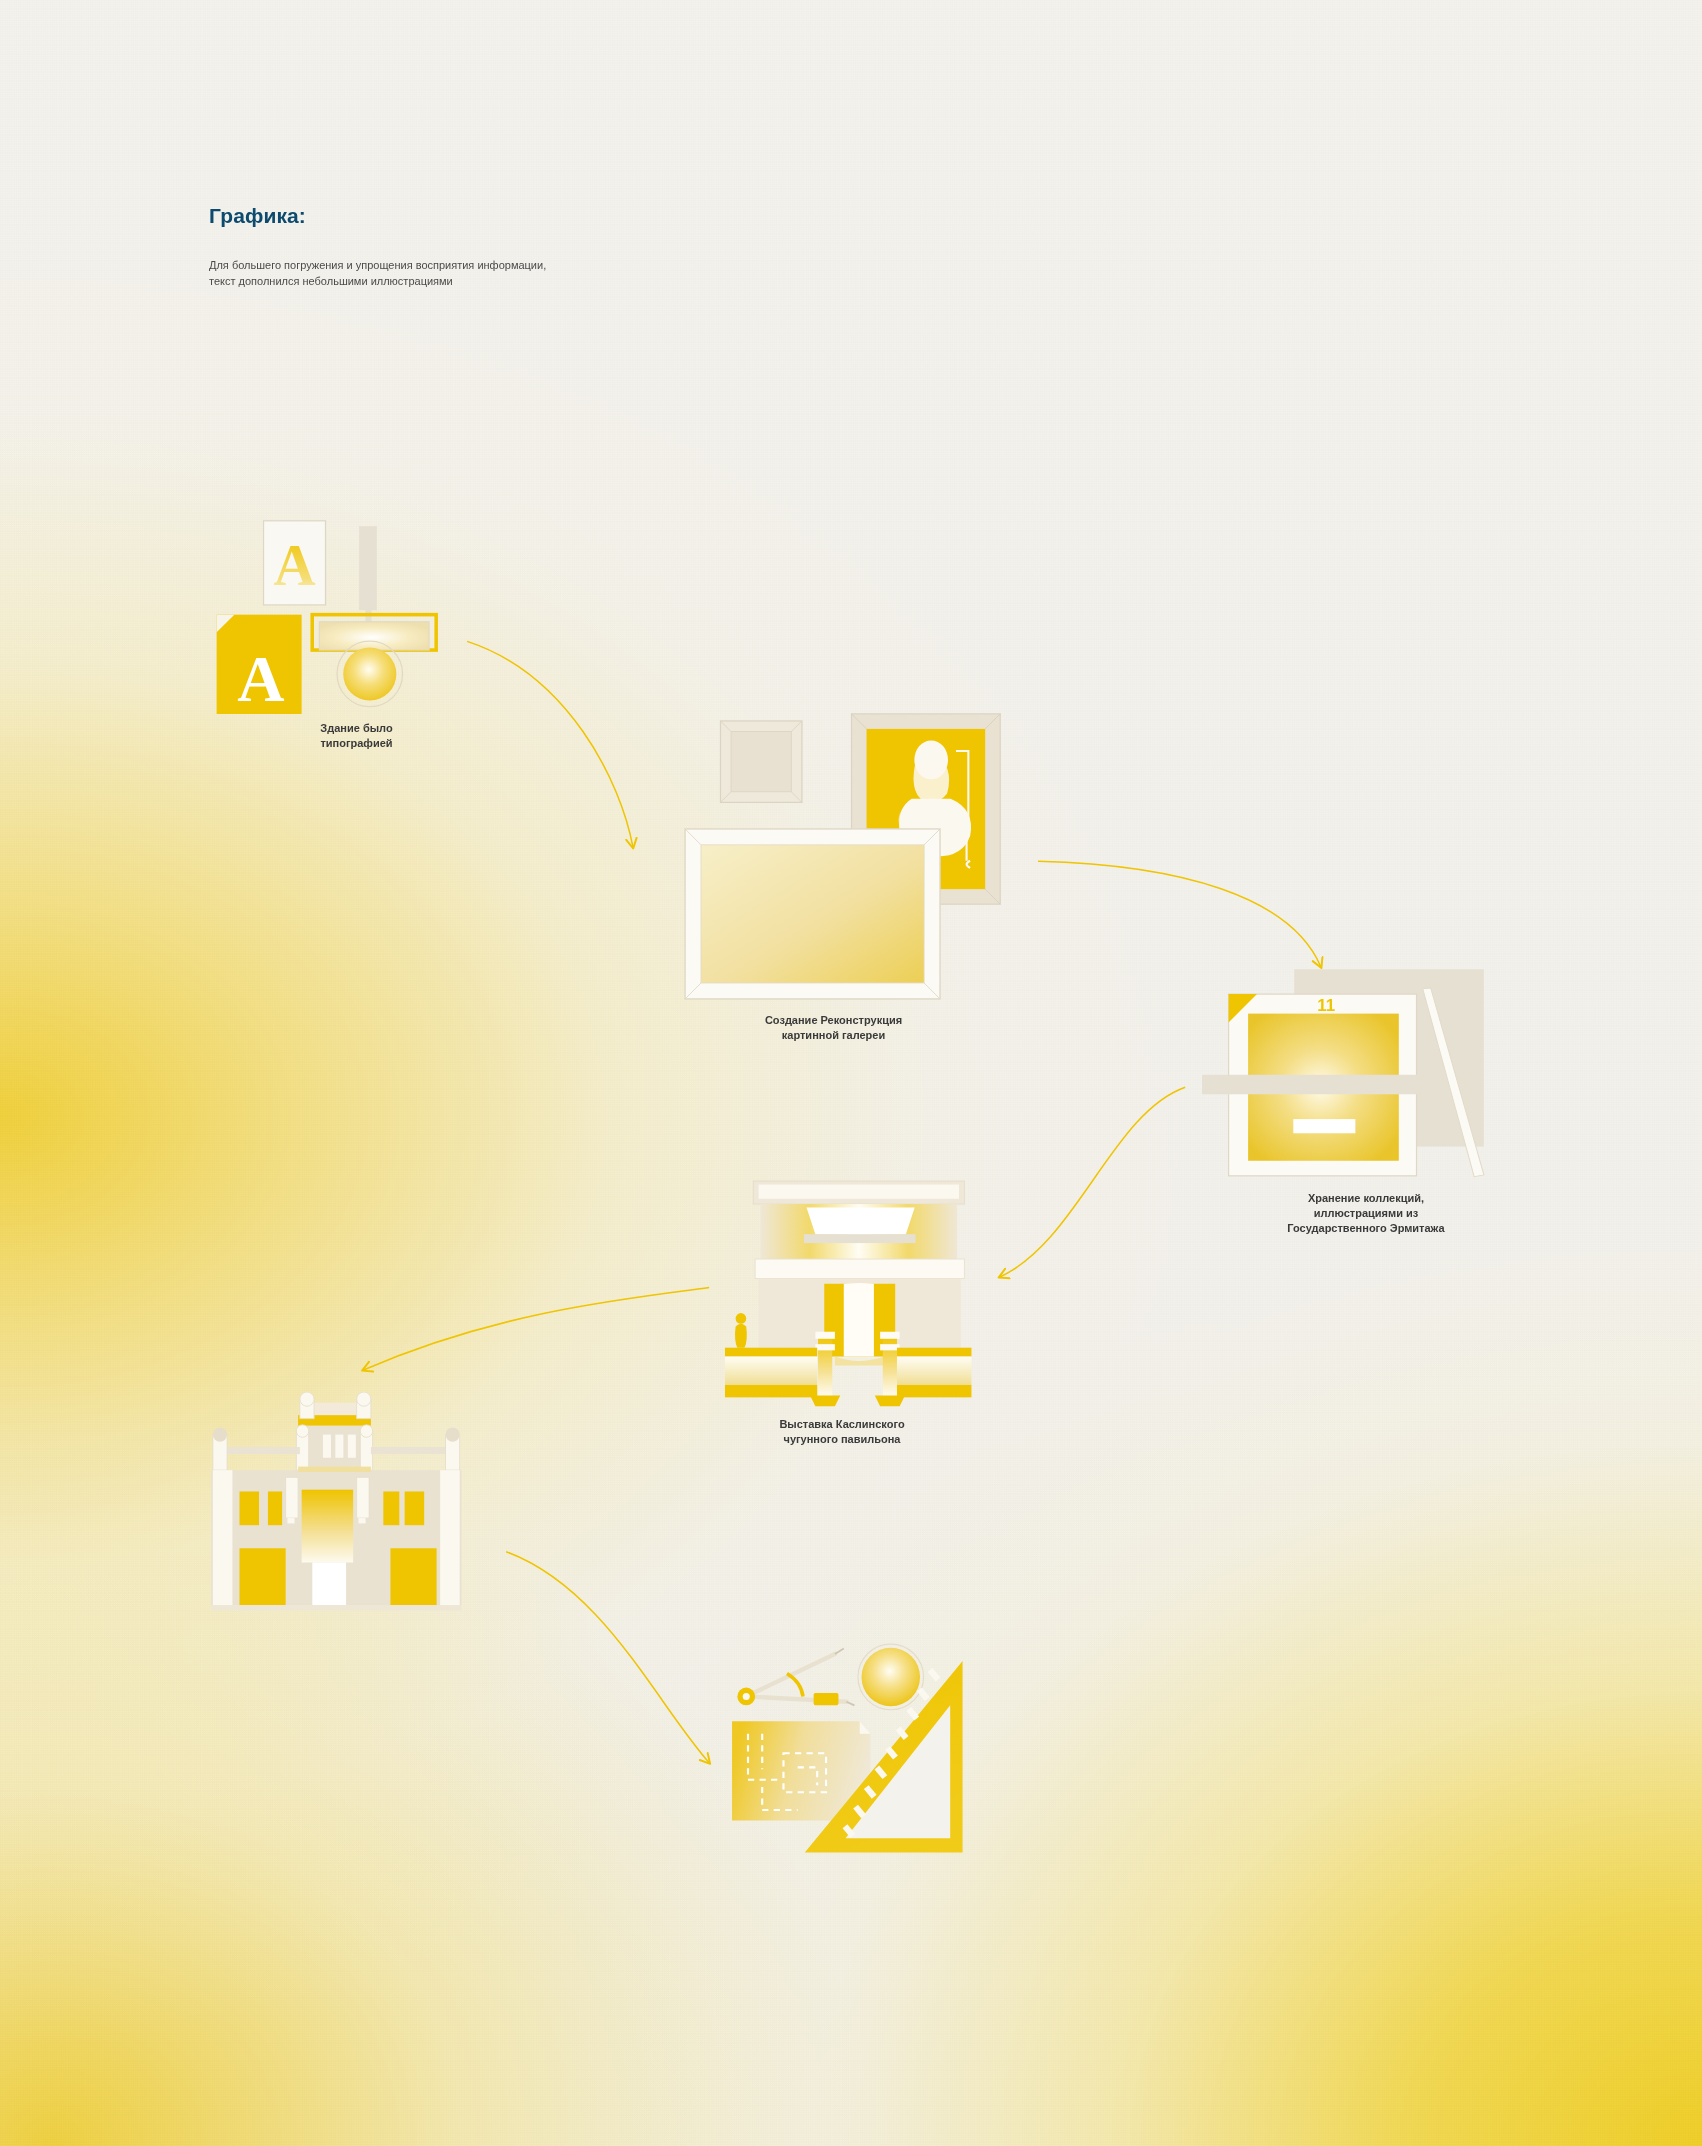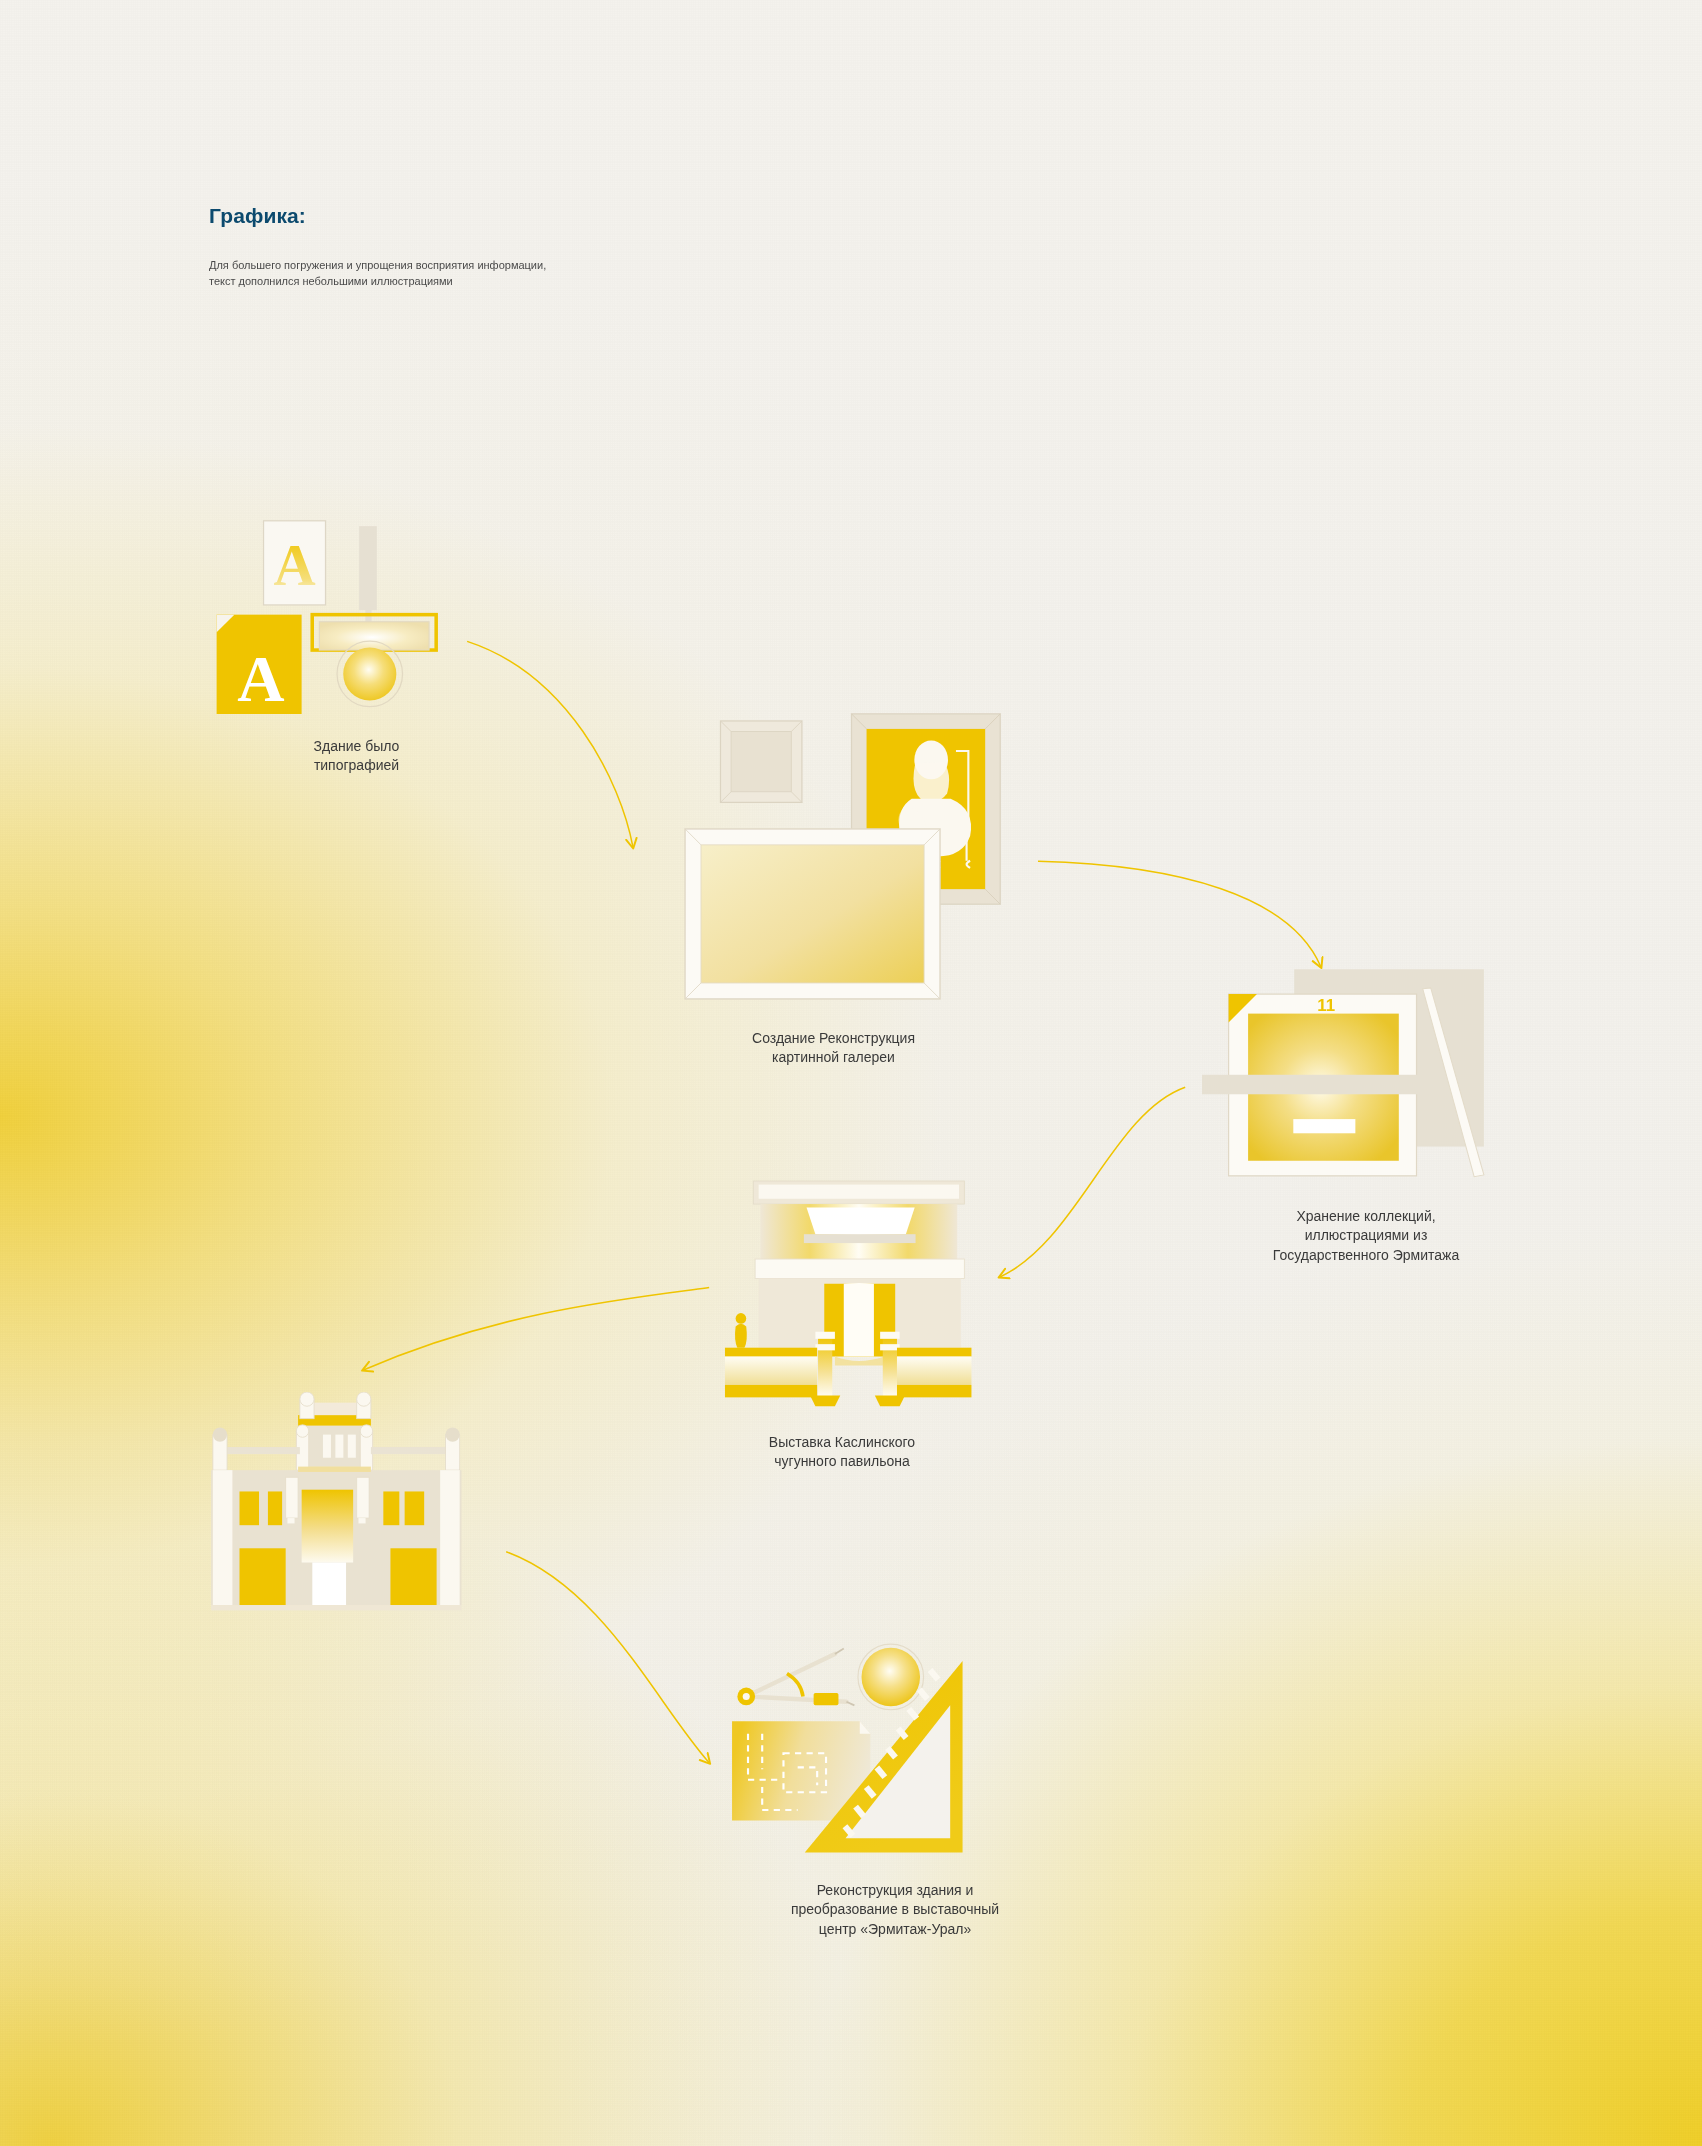--- a/index.html
+++ b/index.html
@@ -28,22 +28,22 @@
     margin:0;font-size:21px;font-weight:700;color:#0c4a6e;letter-spacing:0.1px;
   }
   .head p{
     margin:30px 0 0 0;font-size:11px;line-height:1.42;color:#4A4A4A;font-weight:400;
     white-space:pre-line;
   }
 
   .node{position:absolute;}
   .node .art{position:relative;}
   .cap{
-    margin-top:20px;text-align:center;font-size:14px;line-height:1.38;
-    color:#3A3A3A;white-space:pre-line;font-weight:400;
+    margin-top:4px;text-align:center;font-size:11px;line-height:1.38;
+    color:#3A3A3A;white-space:pre-line;font-weight:700;
   }
 
   svg.flow{position:absolute;left:0;top:0;width:1702px;height:2147px;pointer-events:none;}
 
   
   #node-printing{left:206px;top:510px;width:301px;}
   #node-gallery {left:674px;top:705px;width:319px;}
   #node-storage {left:1202px;top:962px;width:328px;}
   #node-pavilion{left:709px;top:1179px;width:266px;}
   #node-museum  {left:188px;top:1392px;width:372px;}
@@ -389,17 +389,14 @@
         <rect x="228" y="80" width="14" height="7" transform="rotate(50 228 80)"></rect>
         <rect x="216" y="102" width="14" height="7" transform="rotate(50 216 102)"></rect>
         <rect x="204" y="124" width="14" height="7" transform="rotate(50 204 124)"></rect>
         <rect x="192" y="146" width="14" height="7" transform="rotate(50 192 146)"></rect>
         <rect x="180" y="168" width="14" height="7" transform="rotate(50 180 168)"></rect>
         <rect x="168" y="190" width="14" height="7" transform="rotate(50 168 190)"></rect>
         <rect x="156" y="212" width="14" height="7" transform="rotate(50 156 212)"></rect>
       </g>
     </svg>
   </div>
-  <div class="cap">Реконструкция здания и
-преобразование в выставочный
-центр «Эрмитаж-Урал»</div>
 </div>
 
 
 </body></html>

